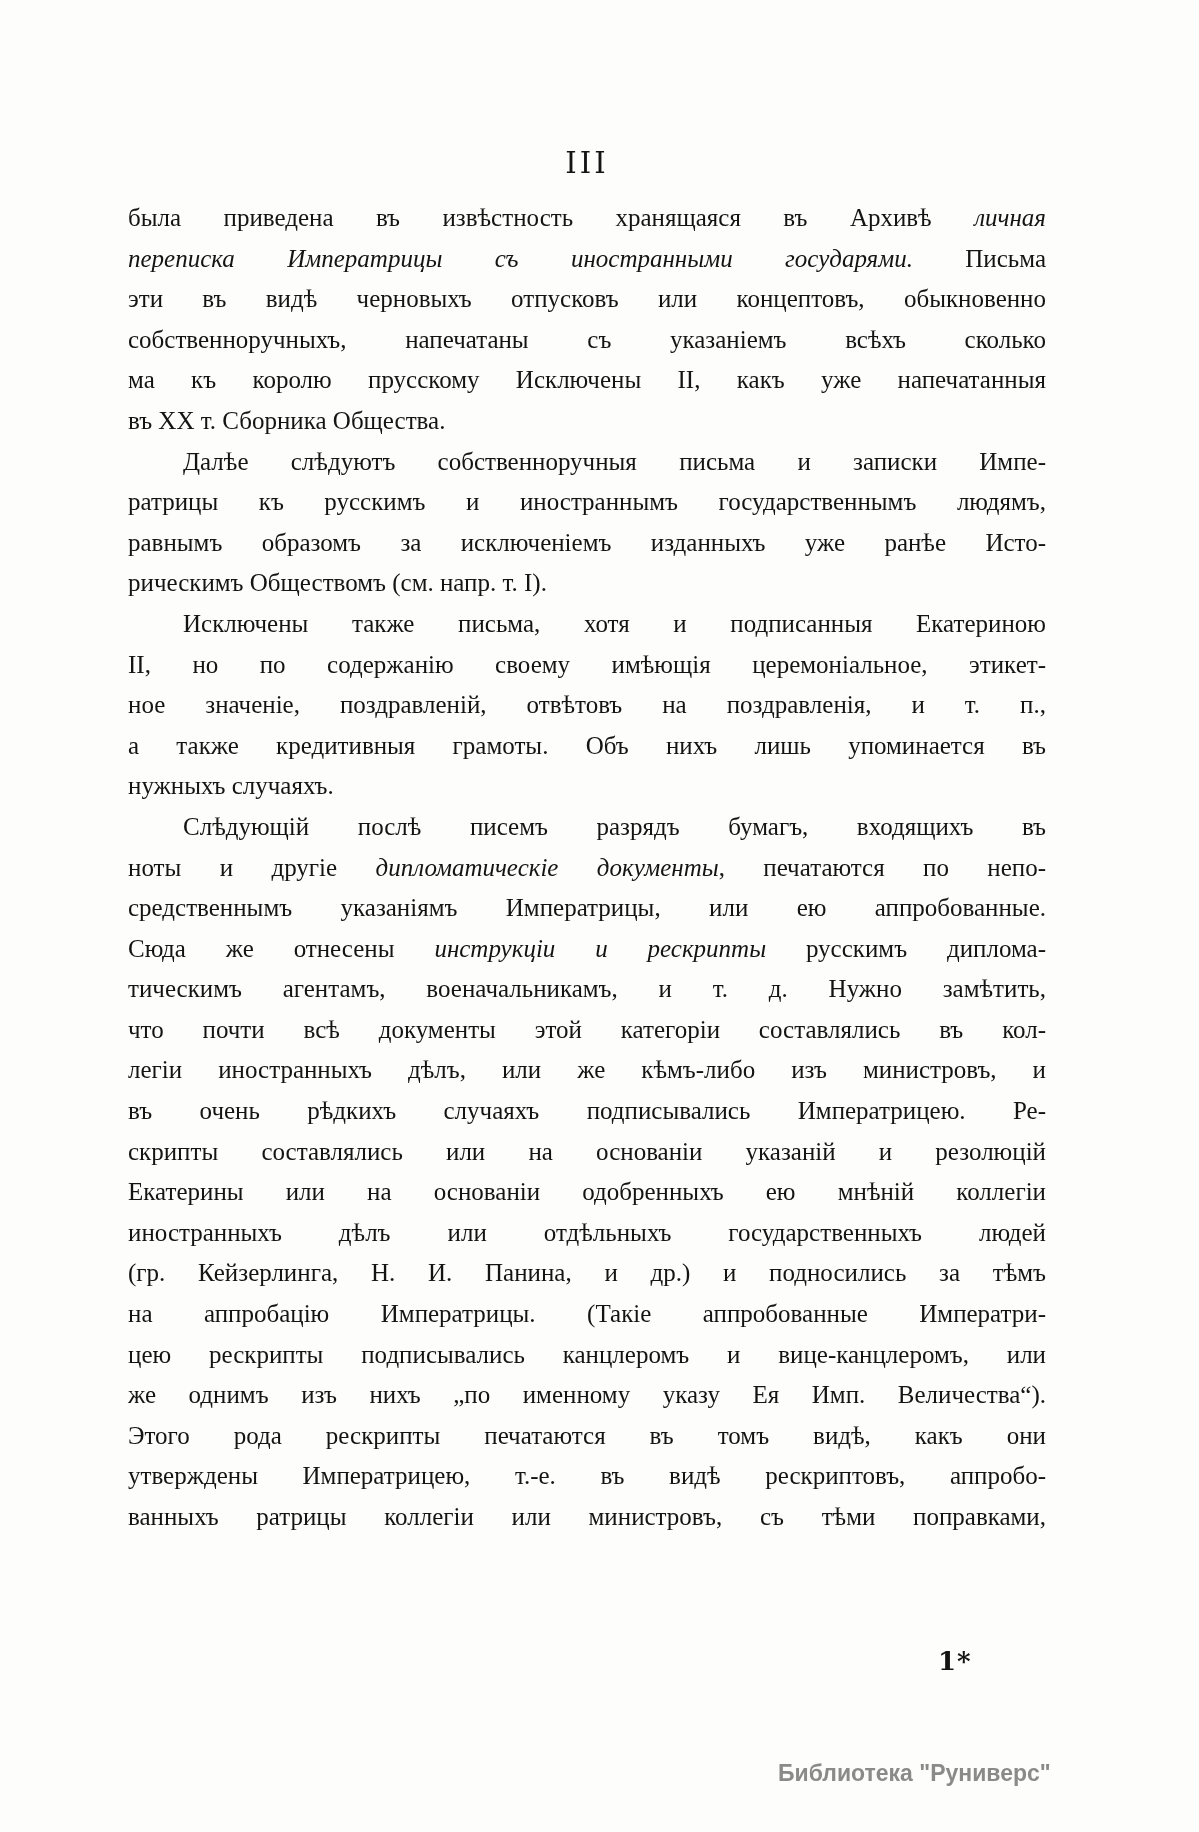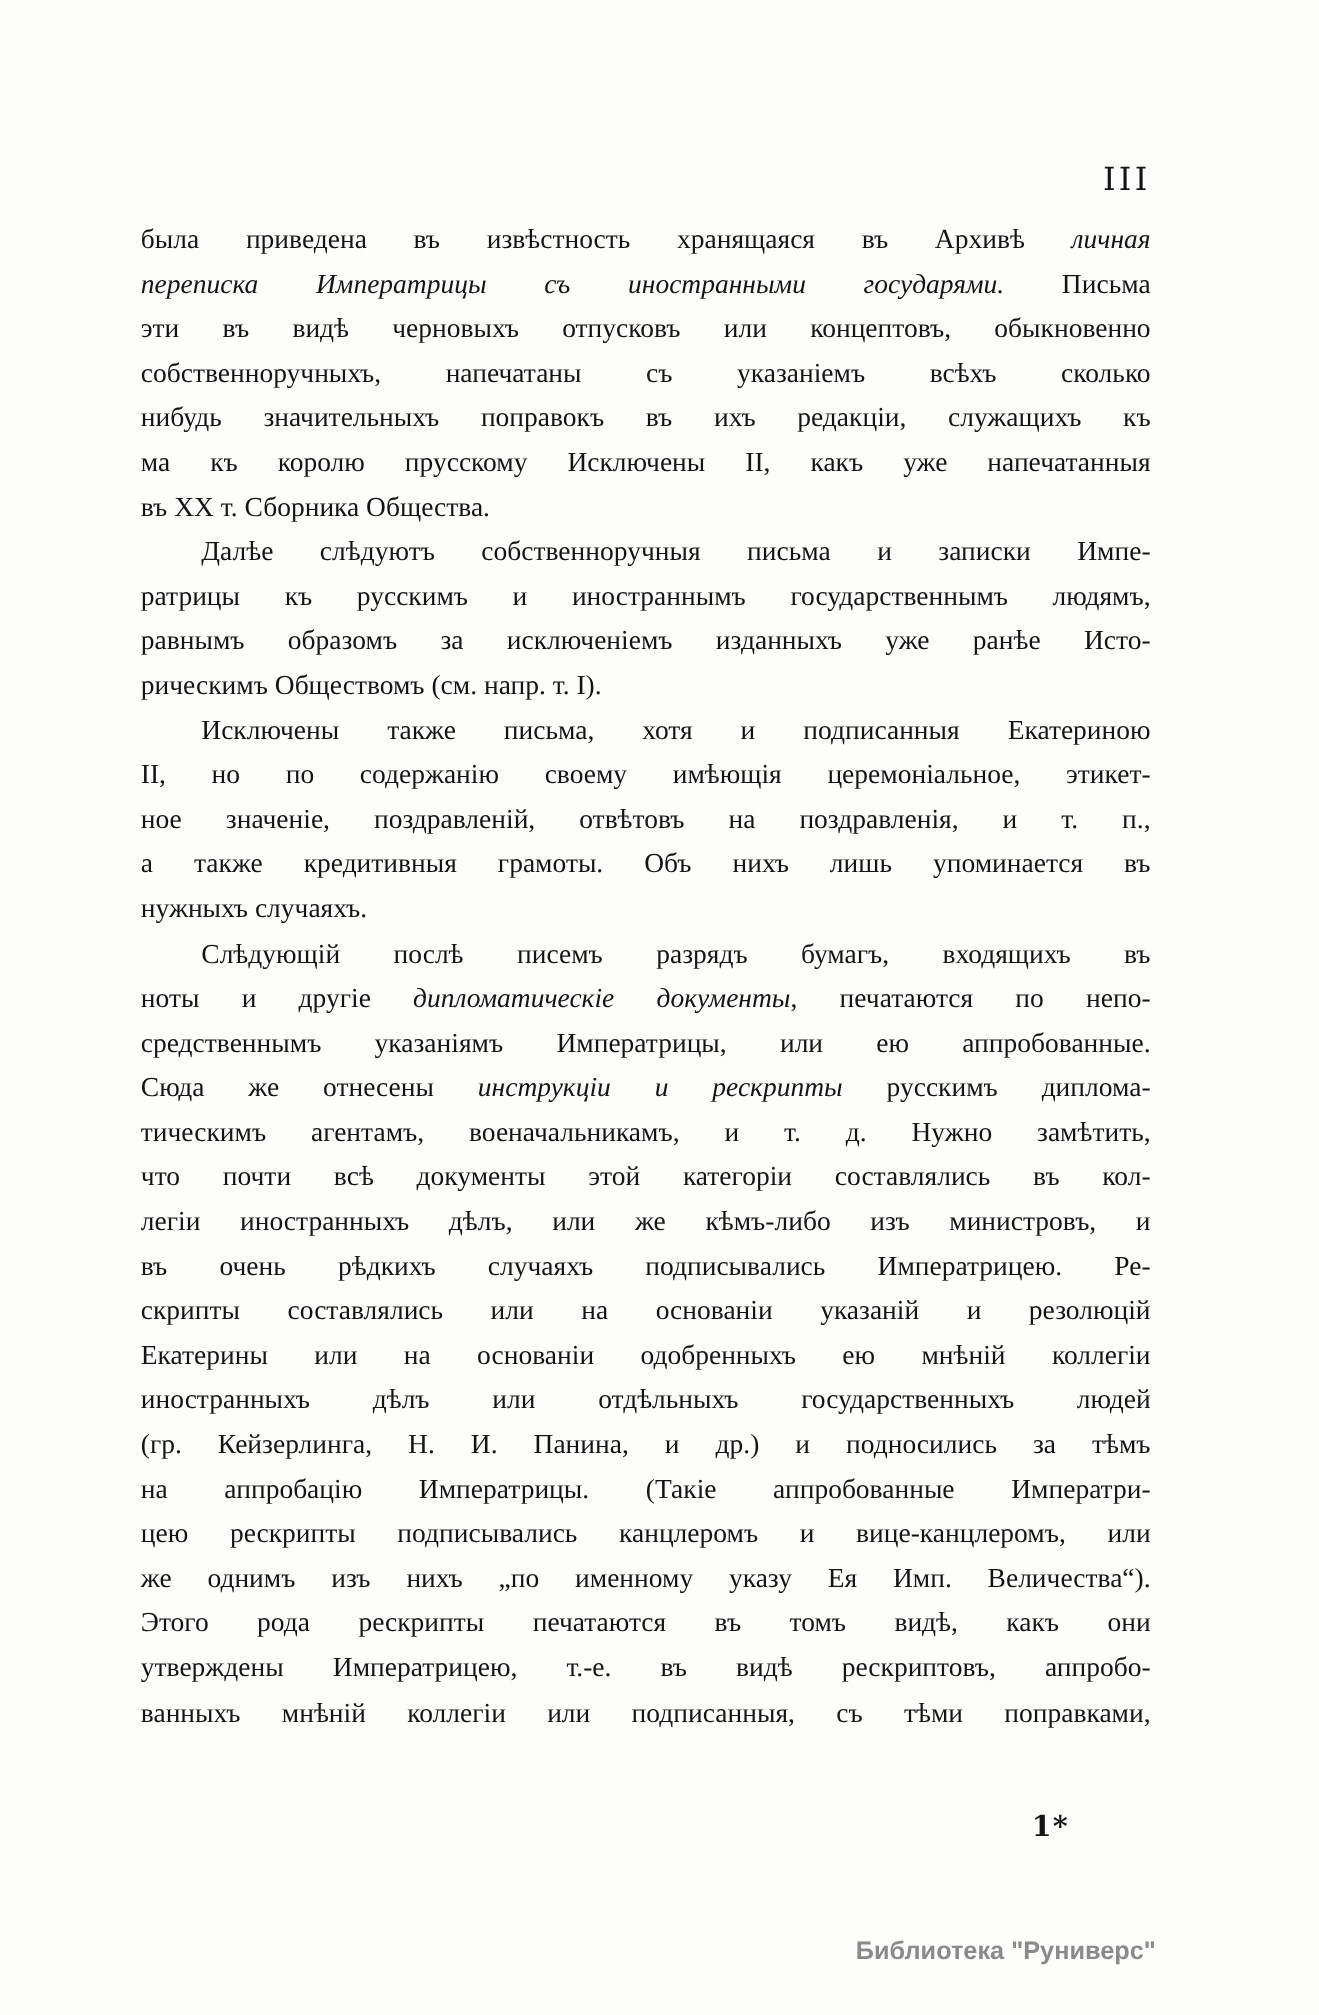--- a/index.html
+++ b/index.html
@@ -7,21 +7,21 @@
     position:relative;
     width:1199px; height:1832px;
     background:#fdfdfc;
     overflow:hidden;
     font-family:"DejaVu Serif","Liberation Serif",serif;
     color:#141414;
   }
   .page-number {
     position:absolute;
     top:146px; left:128px; width:918px;
-    text-align:right;
+    text-align:center;
     font-size:29px;
     letter-spacing:3px;
   }
   .text-block {
     position:absolute;
     top:198px; left:128px; width:918px;
     font-size:25px;
     line-height:40.6px;
   }
   .line {
@@ -54,21 +54,20 @@
 <body>
 
 <div class="page">
   <div class="page-number">III</div>
 
   <div class="text-block">
       <div class="line"><span>была приведена въ извѣстность хранящаяся въ Архивѣ </span><span class="it">личная</span></div>
       <div class="line"><span class="it">переписка Императрицы съ иностранными государями. </span><span>Письма</span></div>
       <div class="line"><span>эти въ видѣ черновыхъ отпусковъ или концептовъ, обыкновенно</span></div>
       <div class="line"><span>собственноручныхъ, напечатаны съ указаніемъ всѣхъ сколько</span></div>
-      <div class="line"><span>нибудь значительныхъ поправокъ въ ихъ редакціи, служащихъ къ</span></div>
       <div class="line"><span>ма къ королю прусскому Исключены II, какъ уже напечатанныя</span></div>
       <div class="line end"><span>въ XX т. Сборника Общества.</span></div>
       <div class="line indent"><span>Далѣе слѣдуютъ собственноручныя письма и записки Импе-</span></div>
       <div class="line"><span>ратрицы къ русскимъ и иностраннымъ государственнымъ людямъ,</span></div>
       <div class="line"><span>равнымъ образомъ за исключеніемъ изданныхъ уже ранѣе Исто-</span></div>
       <div class="line end"><span>рическимъ Обществомъ (см. напр. т. I).</span></div>
       <div class="line indent"><span>Исключены также письма, хотя и подписанныя Екатериною</span></div>
       <div class="line"><span>II, но по содержанію своему имѣющія церемоніальное, этикет-</span></div>
       <div class="line"><span>ное значеніе, поздравленій, отвѣтовъ на поздравленія, и т. п.,</span></div>
       <div class="line"><span>а также кредитивныя грамоты. Объ нихъ лишь упоминается въ</span></div>
@@ -83,19 +82,19 @@
       <div class="line"><span>въ очень рѣдкихъ случаяхъ подписывались Императрицею. Ре-</span></div>
       <div class="line"><span>скрипты составлялись или на основаніи указаній и резолюцій</span></div>
       <div class="line"><span>Екатерины или на основаніи одобренныхъ ею мнѣній коллегіи</span></div>
       <div class="line"><span>иностранныхъ дѣлъ или отдѣльныхъ государственныхъ людей</span></div>
       <div class="line"><span>(гр. Кейзерлинга, Н. И. Панина, и др.) и подносились за тѣмъ</span></div>
       <div class="line"><span>на аппробацію Императрицы. (Такіе аппробованные Императри-</span></div>
       <div class="line"><span>цею рескрипты подписывались канцлеромъ и вице-канцлеромъ, или</span></div>
       <div class="line"><span>же однимъ изъ нихъ „по именному указу Ея Имп. Величества“).</span></div>
       <div class="line"><span>Этого рода рескрипты печатаются въ томъ видѣ, какъ они</span></div>
       <div class="line"><span>утверждены Императрицею, т.-е. въ видѣ рескриптовъ, аппробо-</span></div>
-      <div class="line"><span>ванныхъ мнѣній коллегіи или подписанныя, съ тѣми поправками,</span></div>
+      <div class="line"><span>ванныхъ ратрицы коллегіи или министровъ, съ тѣми поправками,</span></div>
     </div>
 
   <div class="signature-mark">1*</div>
 
   <div class="watermark">Библиотека "Руниверс"</div>
 </div>
 
 </body></html>

